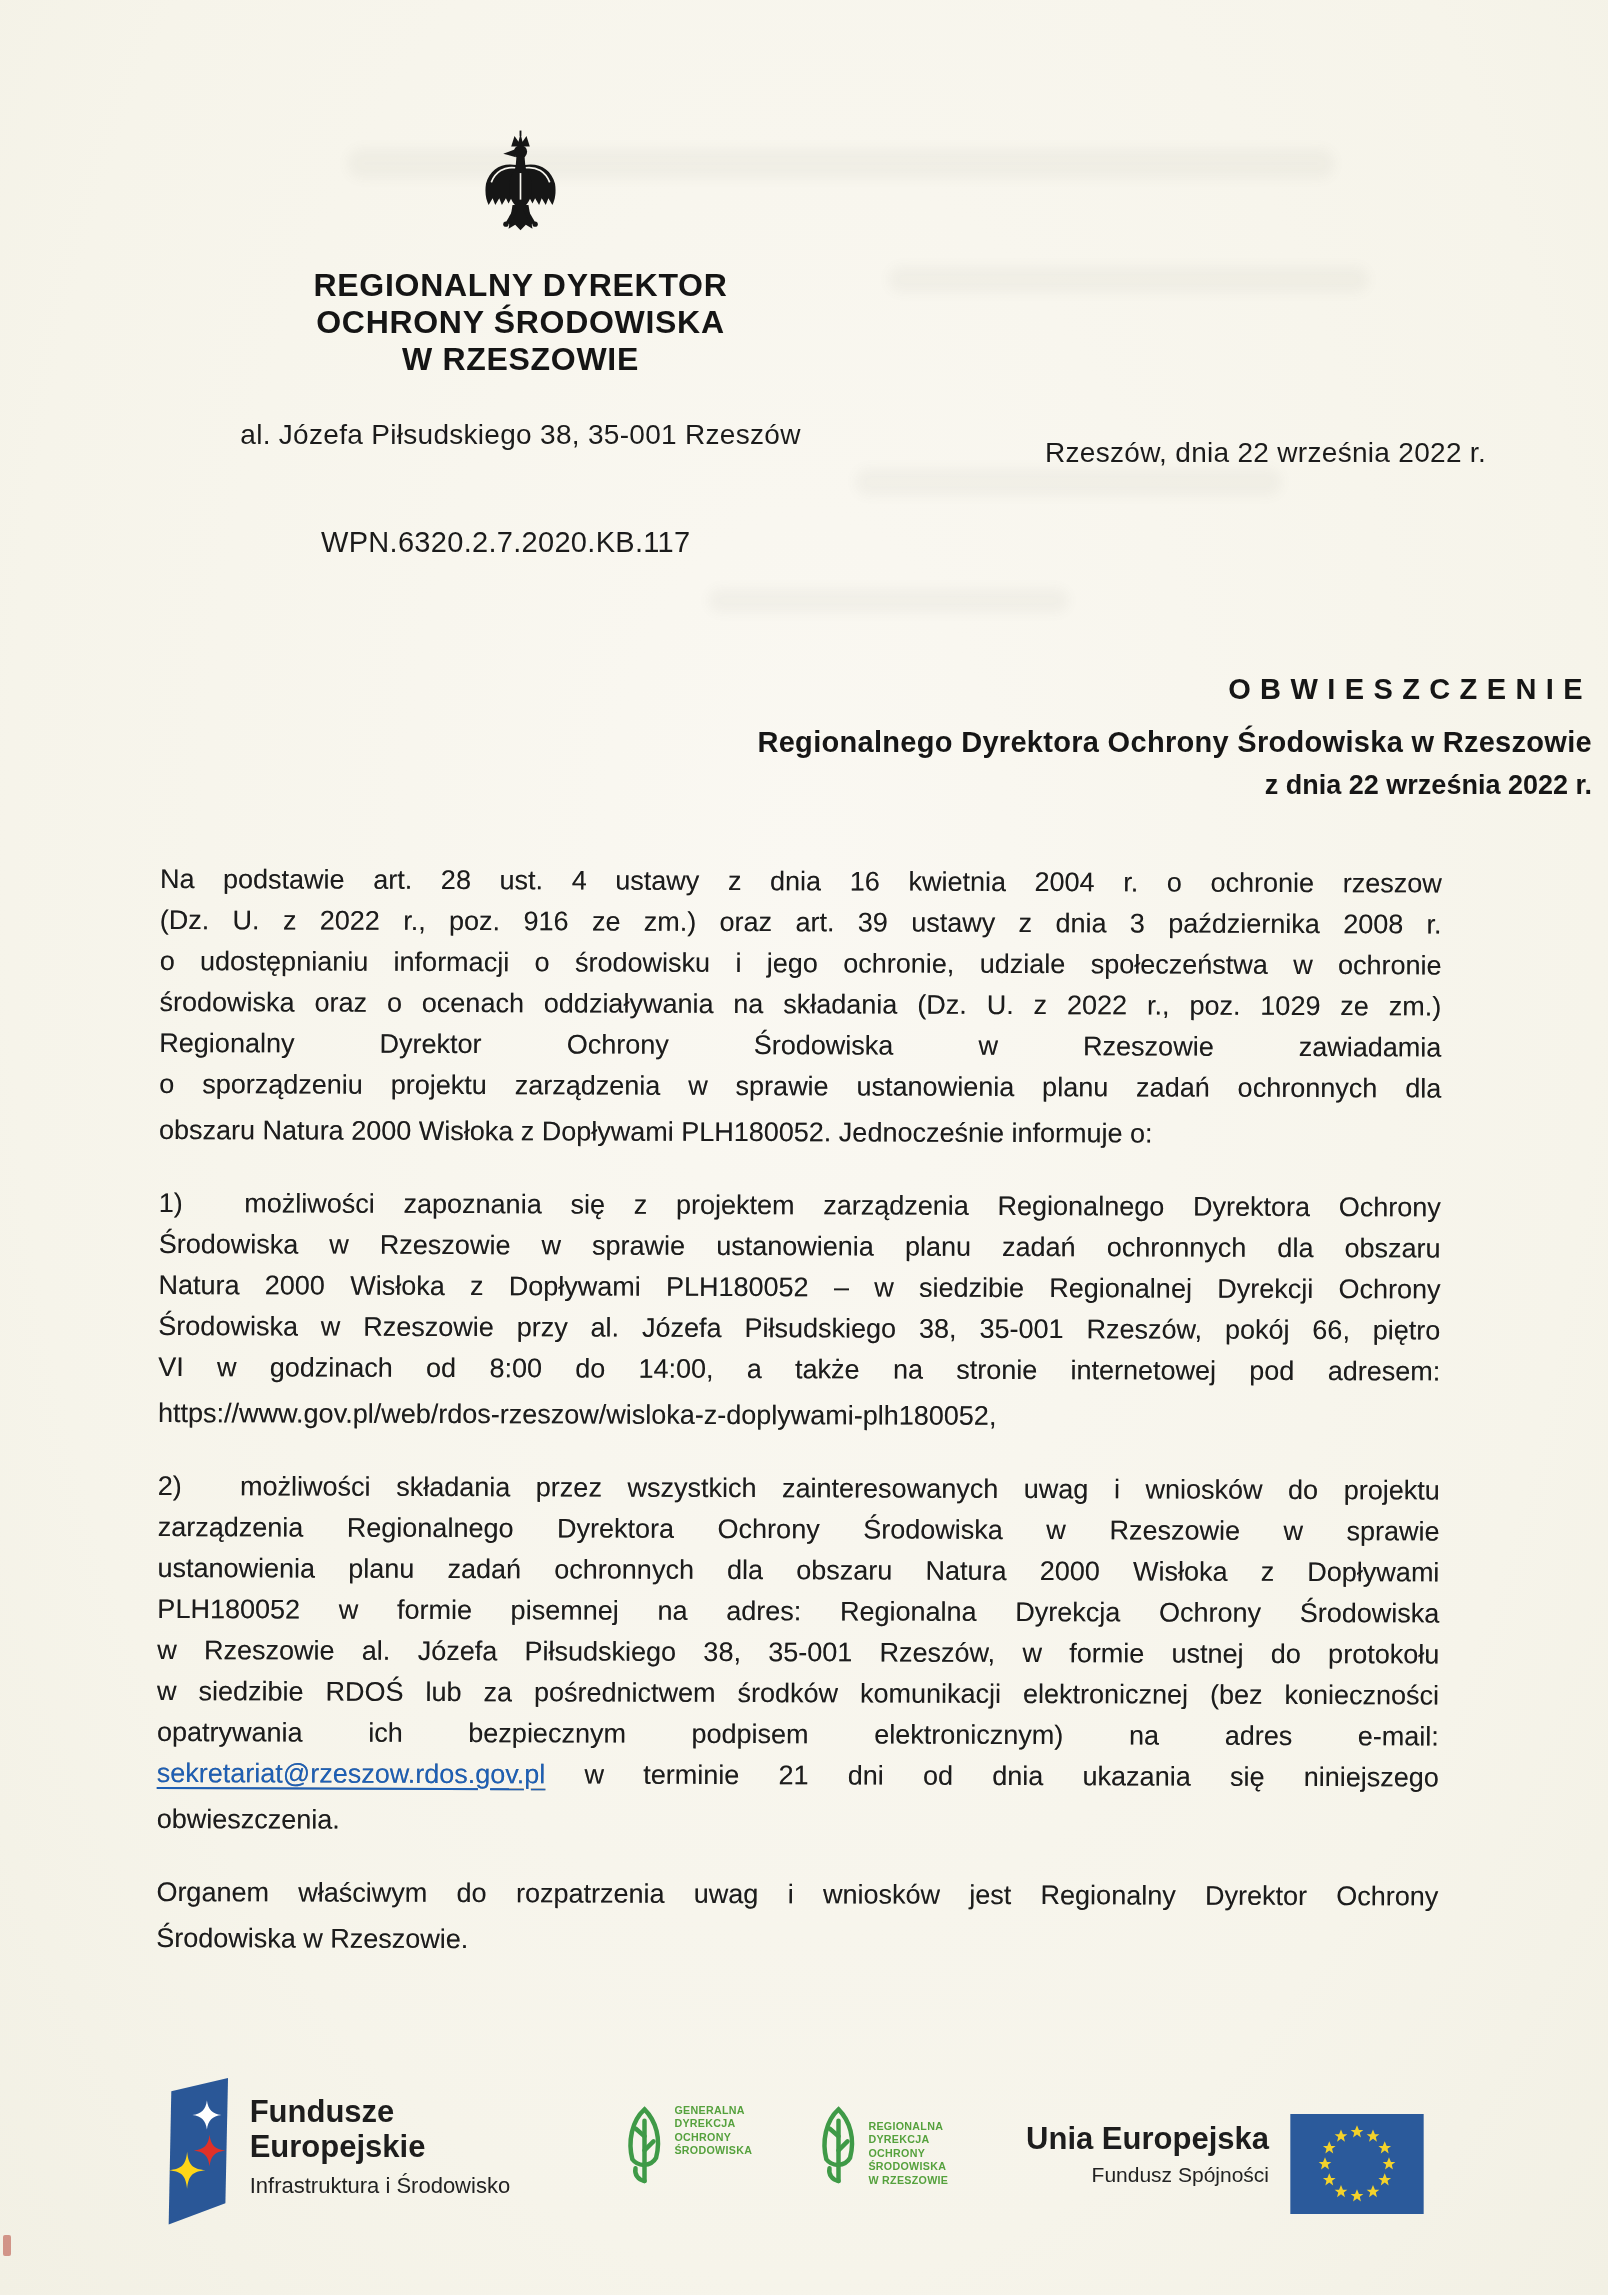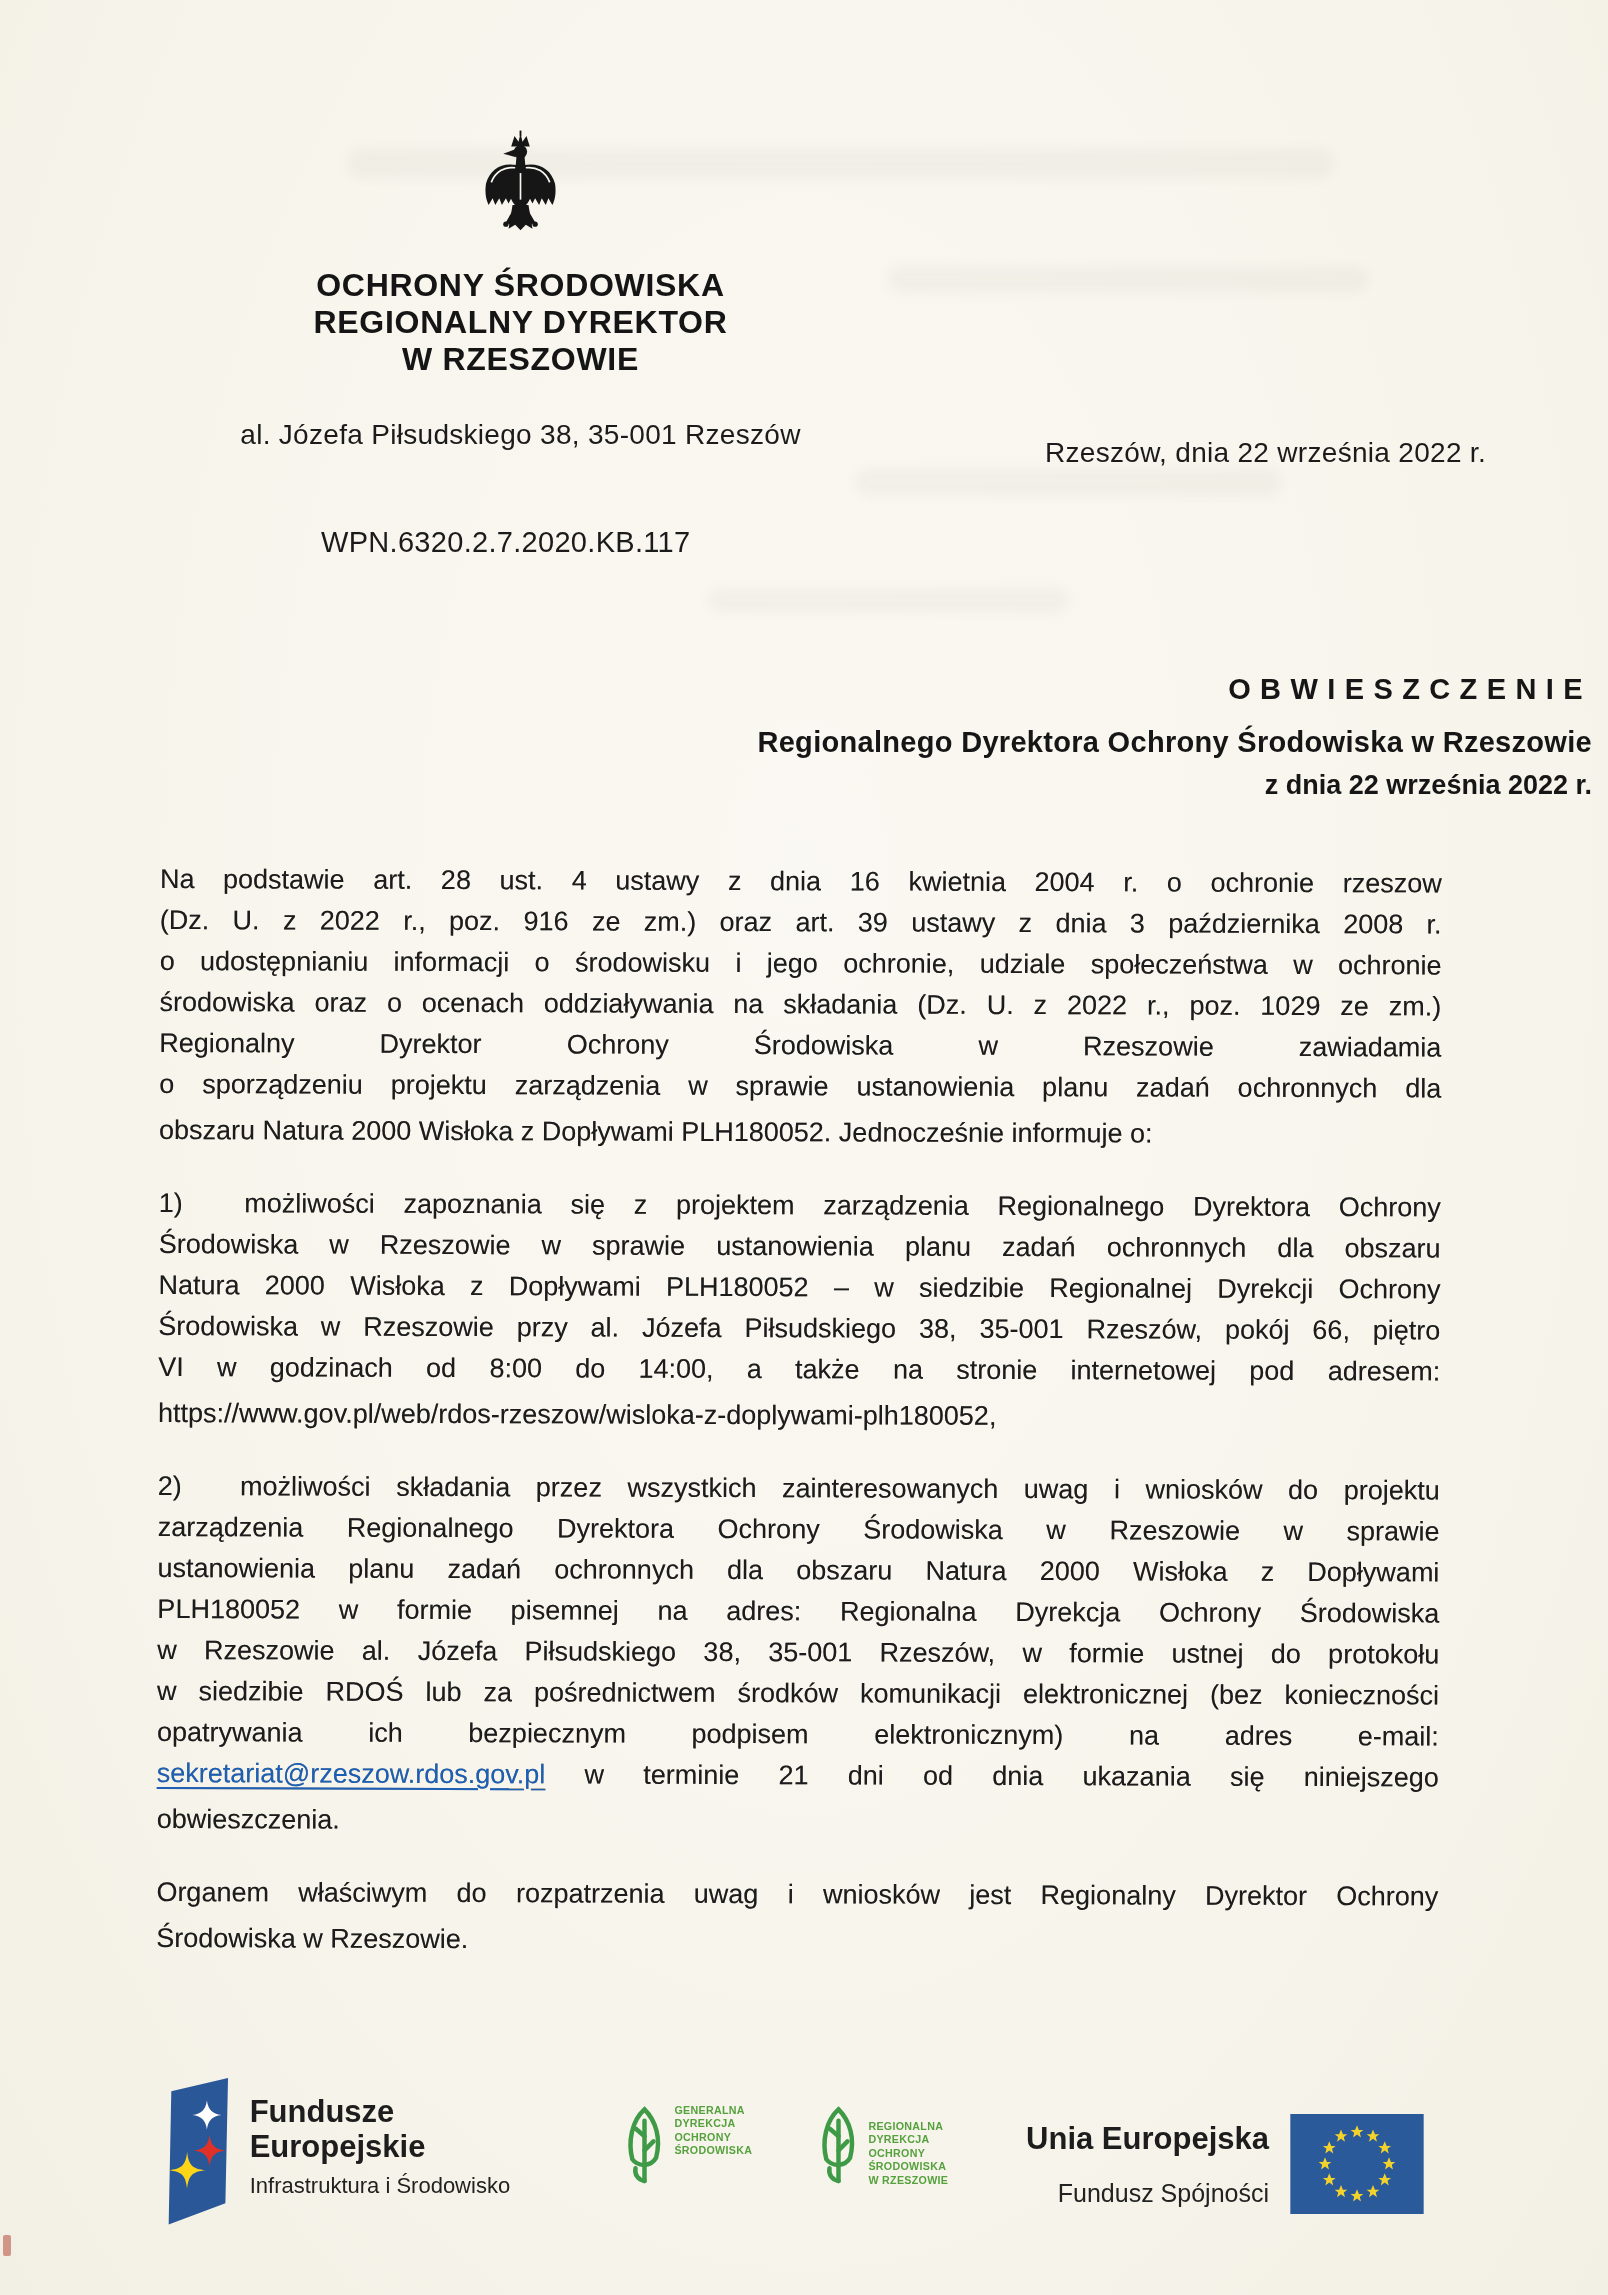--- a/index.html
+++ b/index.html
@@ -46,21 +46,21 @@
   .fe-group{left:167px;top:2074px;display:flex;align-items:flex-start;}
   .fe-text{margin-left:18.7px;margin-top:20px;}
   .fe-line{font-weight:bold;font-size:31px;line-height:35px;color:#1d1d1d;}
   .fe-sub{font-size:22px;margin-top:9.4px;color:#222;}
   .gdos-group{left:624px;top:2104px;display:flex;}
   .rdos-group{left:818px;top:2104px;display:flex;align-items:center;}
   .leaf-text{margin-left:9.4px;font-weight:bold;font-size:10.7px;line-height:13.4px;letter-spacing:0.3px;color:#55a13d;}
   .eu-group{left:995px;top:2114px;display:flex;align-items:flex-start;}
   .eu-text{width:274px;text-align:right;margin-top:6.7px;}
   .eu-line1{font-weight:bold;font-size:31px;line-height:35px;color:#1d1d1d;}
-  .eu-line2{font-size:25px;margin-top:23px;color:#222;}
+  .eu-line2{font-size:21px;margin-top:7px;color:#222;}
   .eu-flag{margin-left:21.4px;}
 </style>
 </head>
 <body>
 
 <div class="page">
 
   <div class="smudge" style="left:347px;top:148px;width:988px;height:31px;"></div>
   <div class="smudge" style="left:888px;top:266px;width:481px;height:27px;"></div>
   <div class="smudge" style="left:855px;top:468px;width:427px;height:28px;"></div>
@@ -84,22 +84,22 @@
         <circle cx="42" cy="139" r="4"></circle>
           <circle cx="86" cy="139" r="4"></circle>
       </g>
       <g stroke="#f8f6ef" stroke-width="2.5" fill="none">
         <path d="M56,54 C40,52 26,60 20,76"></path>
         <path d="M72,54 C88,52 102,60 108,76"></path>
         <path d="M64,62 L64,102"></path>
       </g>
     </svg>
     <div class="org-name">
+      <div>REGIONALNY DYREKTOR</div>
       <div>OCHRONY ŚRODOWISKA</div>
-      <div>REGIONALNY DYREKTOR</div>
       <div>W RZESZOWIE</div>
     </div>
     <div class="address">al. Józefa Piłsudskiego 38, 35-001 Rzeszów</div>
   </div>
 
   <div class="place-date">Rzeszów, dnia 22 września 2022 r.</div>
   <div class="refnum">WPN.6320.2.7.2020.KB.117</div>
 
   <div class="title-block">
     <div class="title-main">OBWIESZCZENIE</div>

